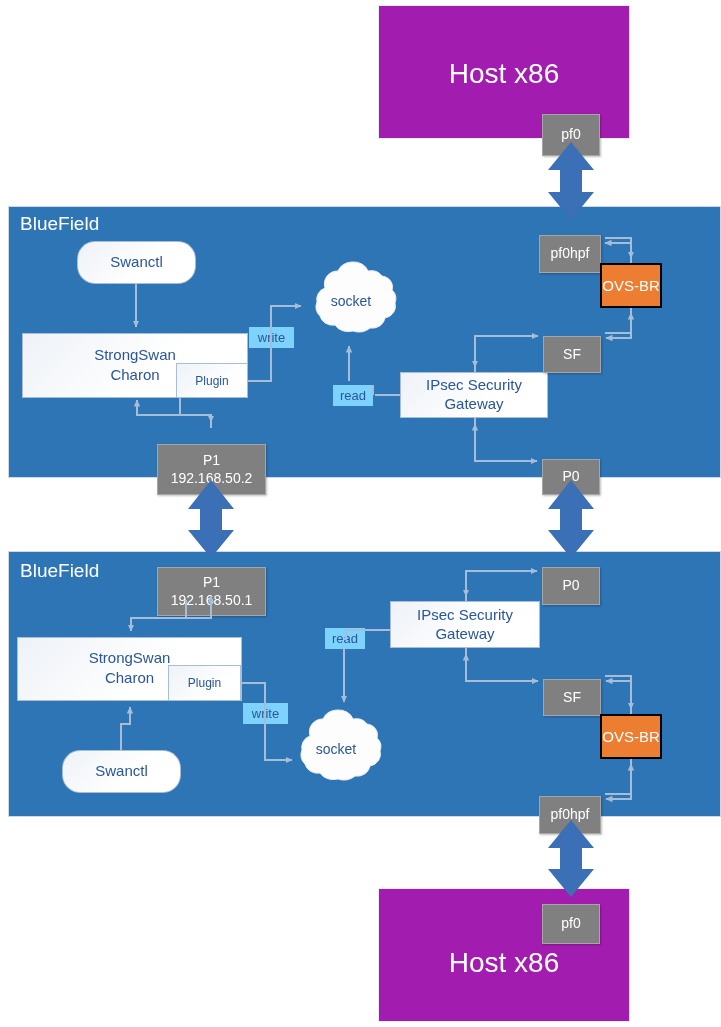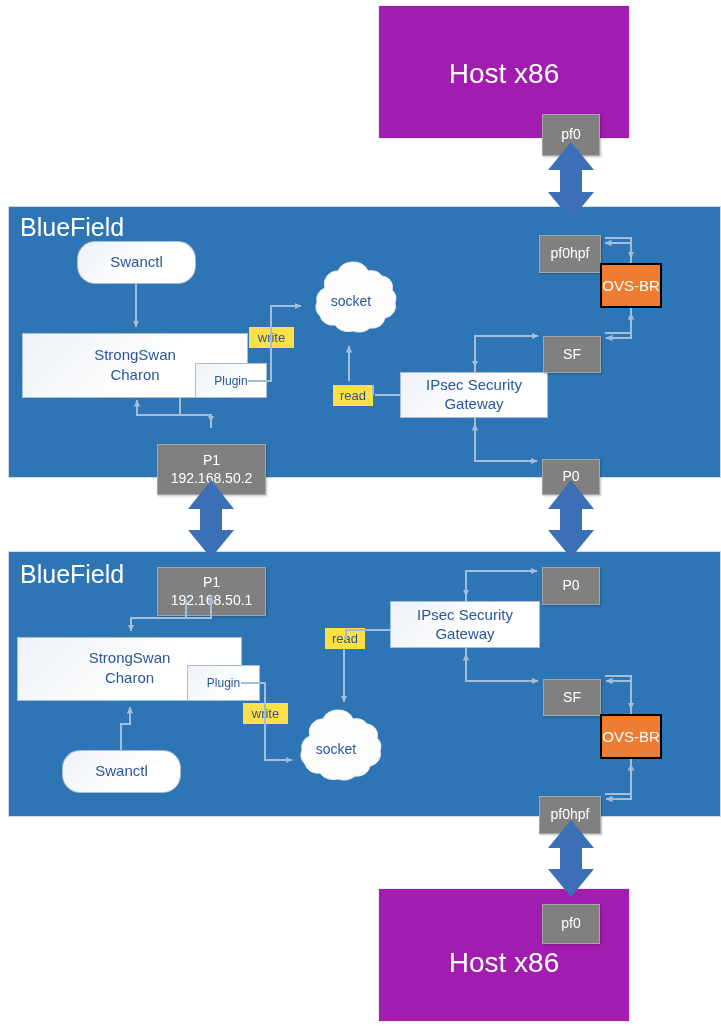--- a/index.html
+++ b/index.html
@@ -34,21 +34,21 @@
   }
 
   
   .bf-panel {
     background: #2e75b6;
     border: 1px solid #cfd9e4;
   }
   .bf-label {
     position: absolute;
     color: #ffffff;
-    font-size: 25px;
+    font-size: 19px;
     font-family: "Liberation Sans", sans-serif;
     letter-spacing: 0px;
   }
 
   
   .port-box {
     background: #808080;
     border: 1px solid #a6a6a6;
     color: #ffffff;
     display: flex;
@@ -89,34 +89,33 @@
   }
   .white-box.round { border-radius: 18px; }
   .plugin-box {
     background: linear-gradient(135deg, #eef3f8 0%, #ffffff 70%);
     border: 1px solid #a9bdd4;
     color: #2a5699;
     display: flex;
     align-items: center;
     justify-content: center;
     font-size: 12px;
-    margin-left: 19px;
   }
   .ss-text {
     position: absolute;
     left: 0; right: 0;
     text-align: center;
     color: #2a5699;
     font-size: 15px;
     line-height: 1.3;
   }
 
   
   .tag {
-    background: #fde047;
+    background: #7dd3fc;
     color: #2a5699;
     font-size: 13px;
     display: flex;
     align-items: center;
     justify-content: center;
     line-height: 1;
   }
 
   
   .cloud-label {

